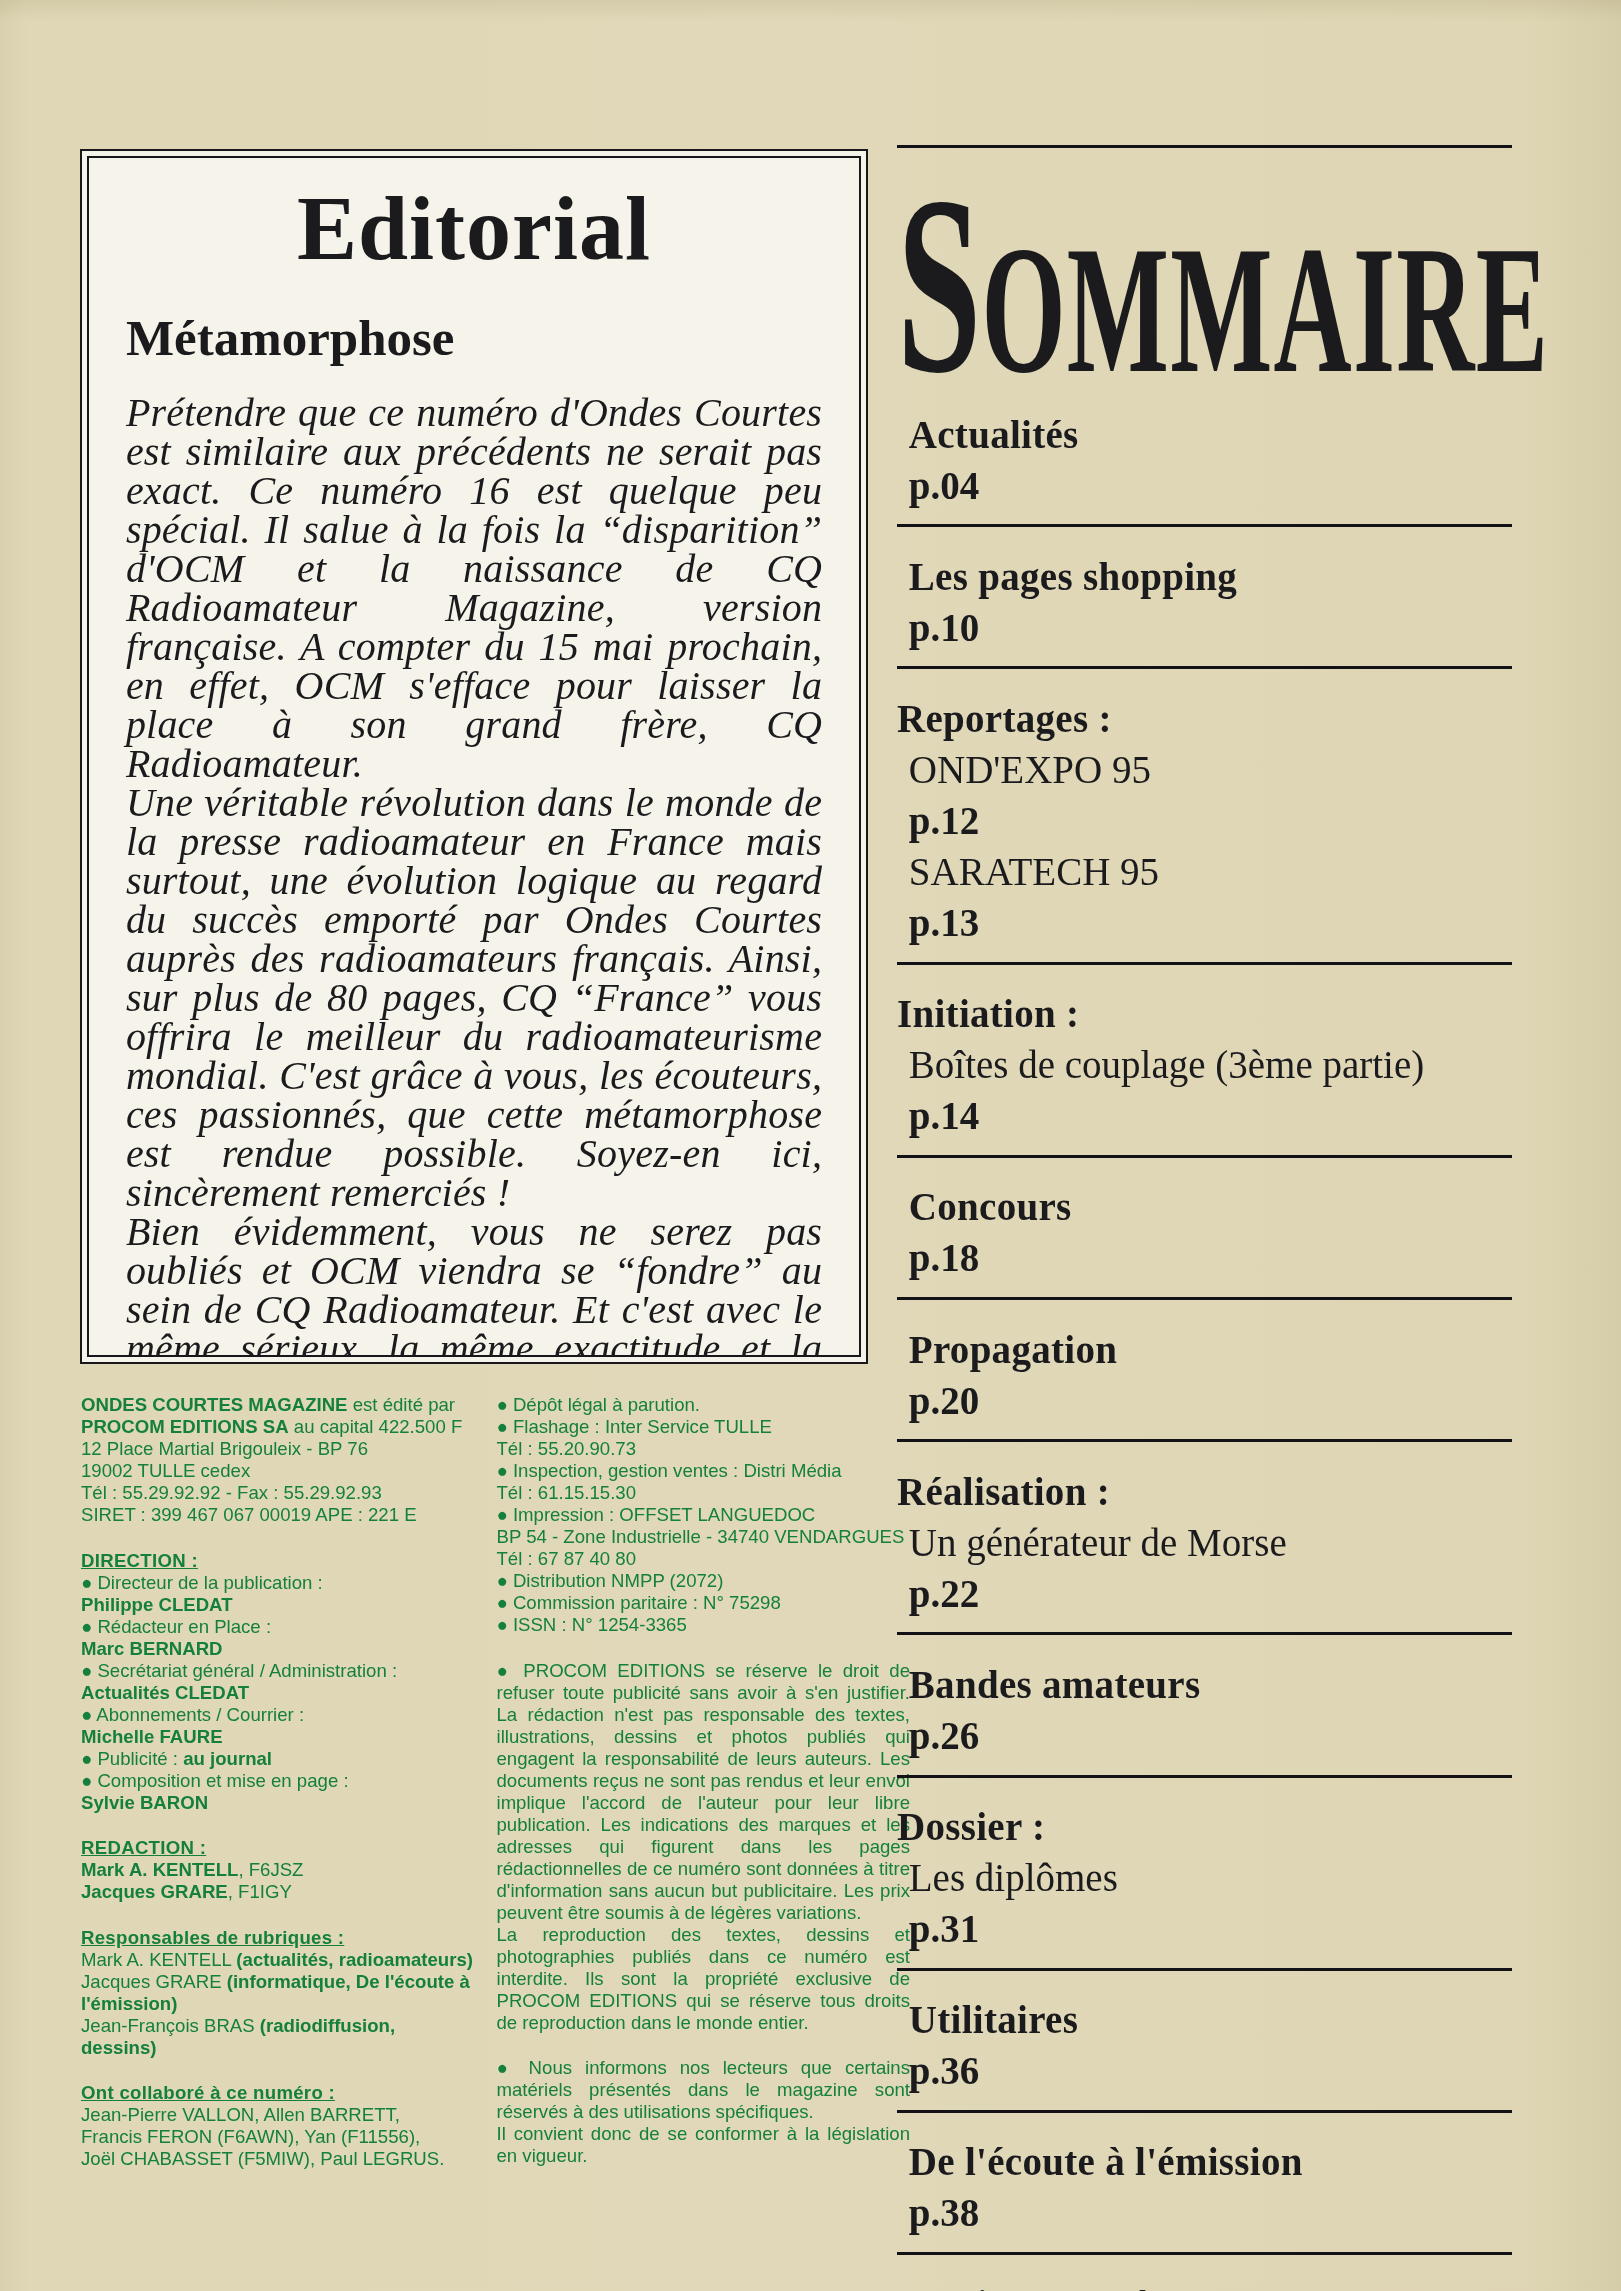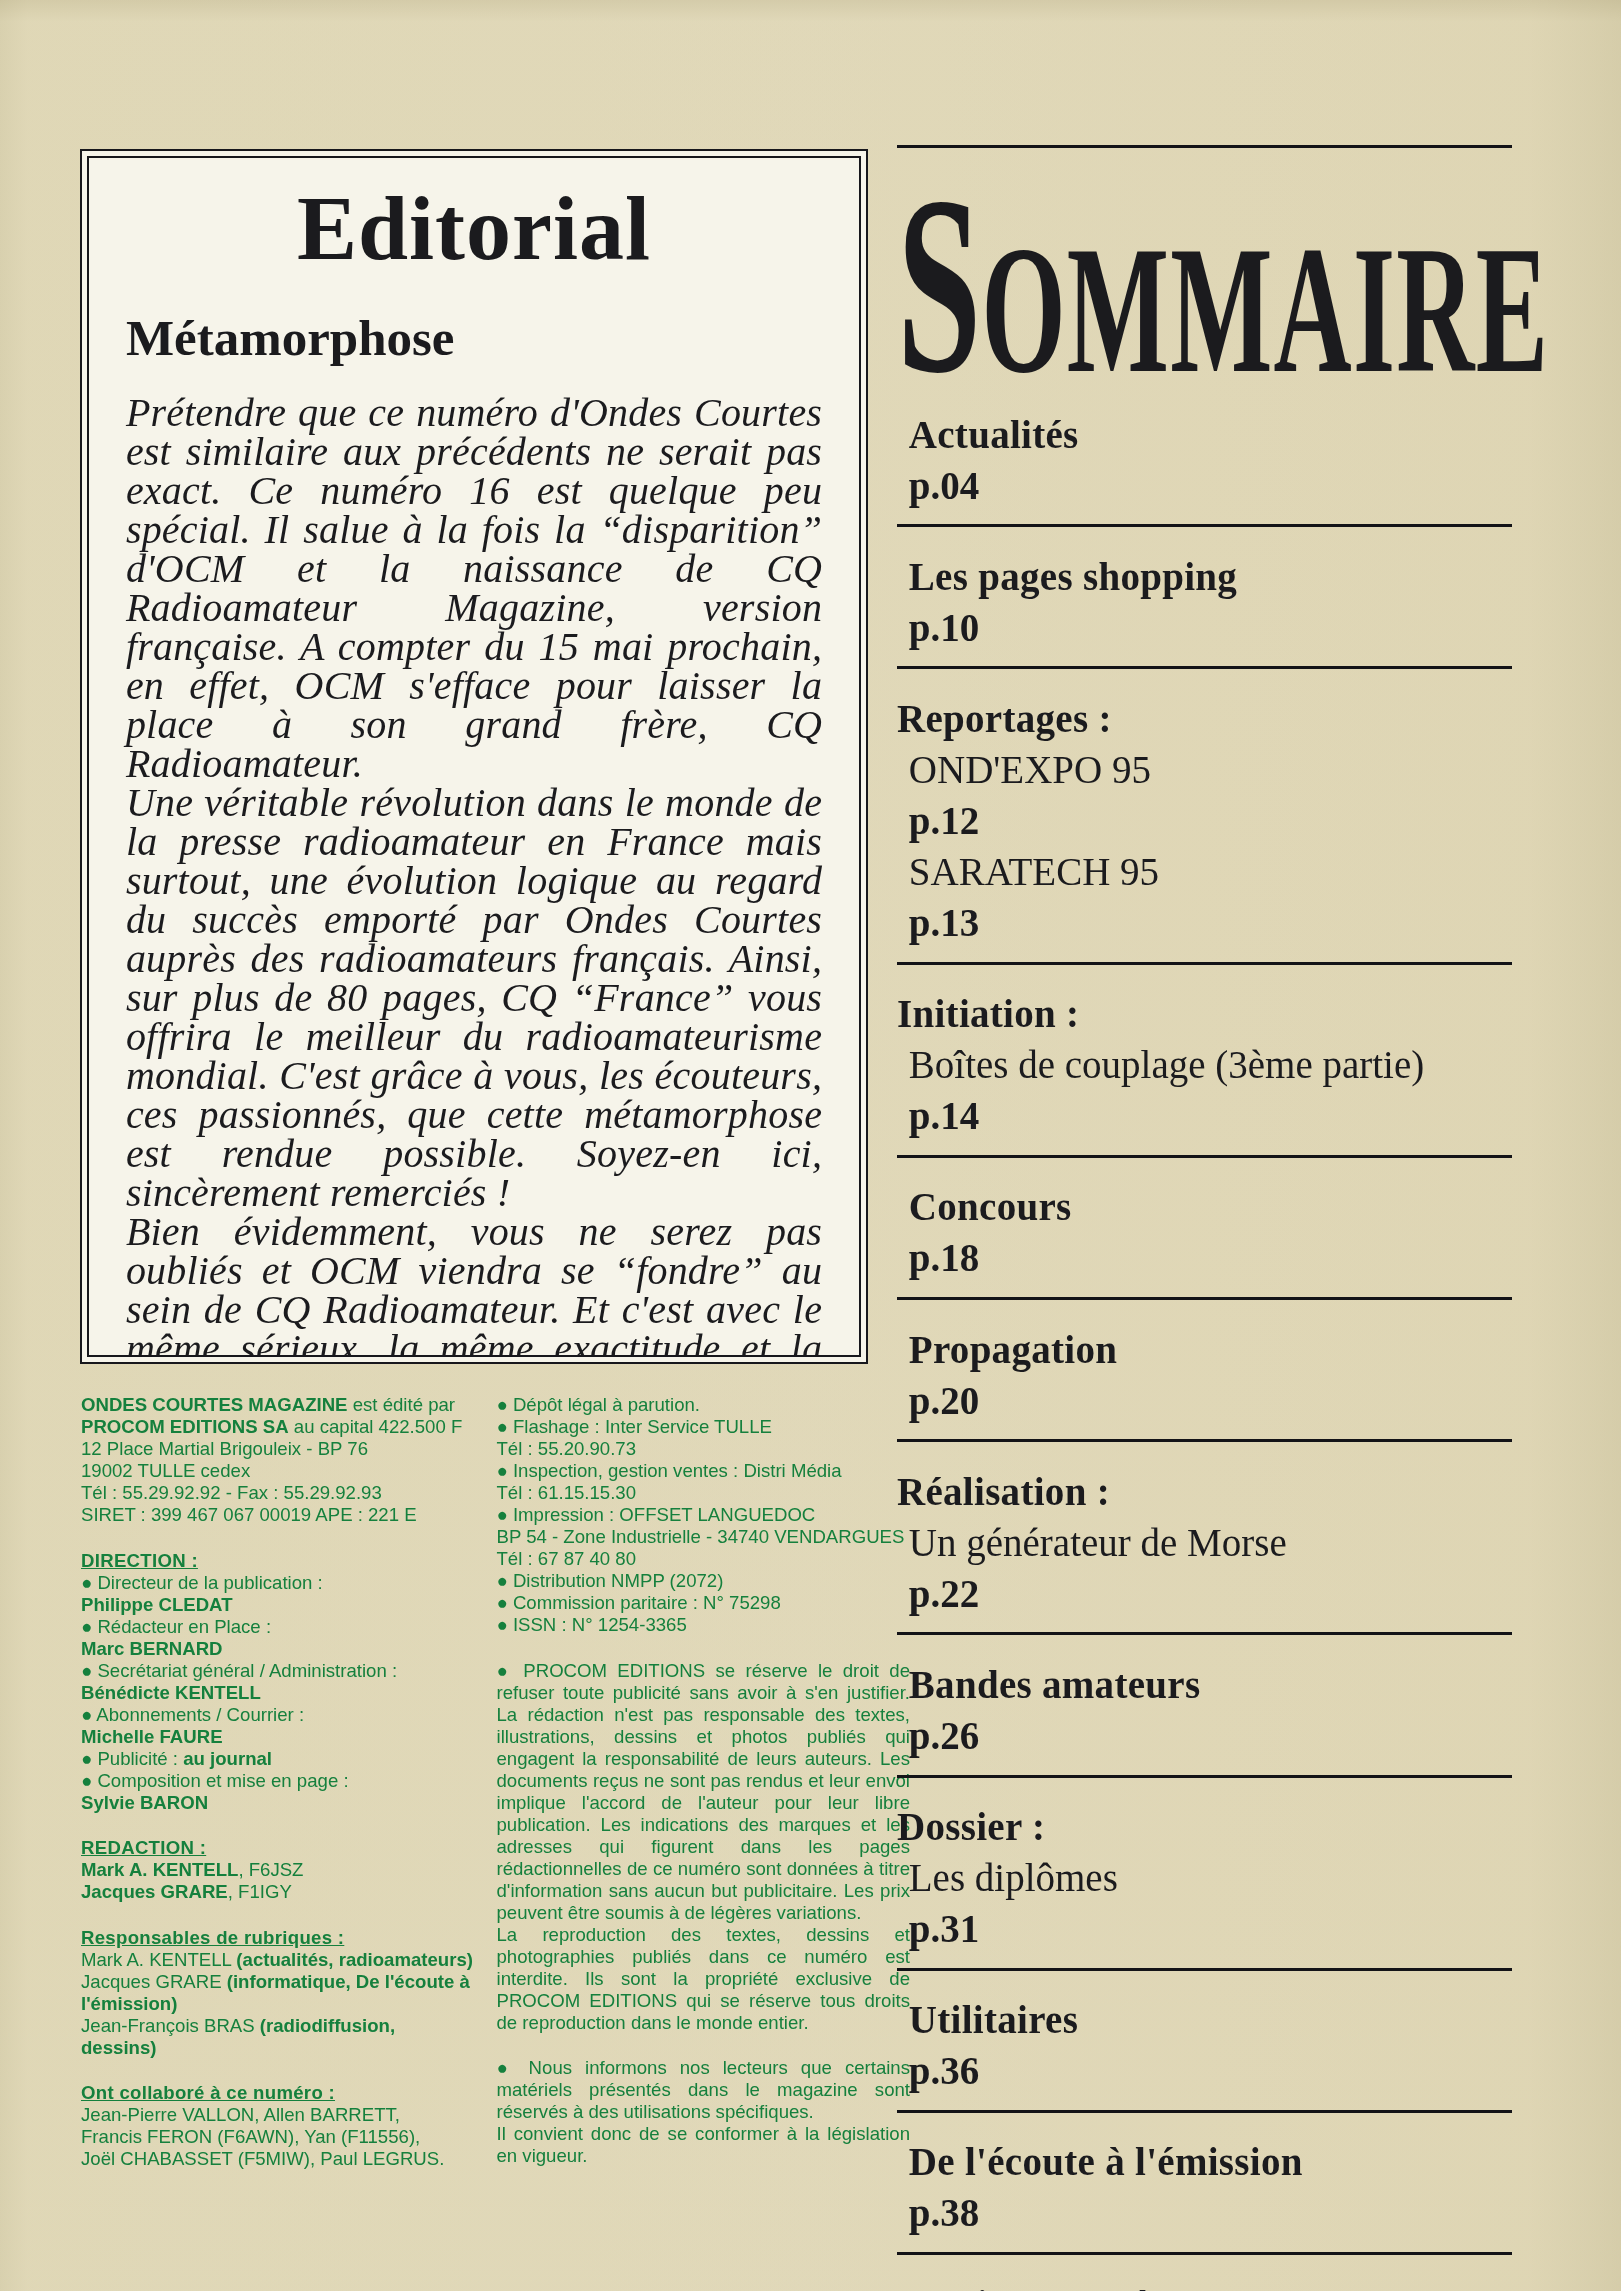--- a/index.html
+++ b/index.html
@@ -112,21 +112,21 @@
     <div class="mast-line"><span>Tél : 55.29.92.92 - Fax : 55.29.92.93</span></div>
     <div class="mast-line"><span>SIRET : 399 467 067 00019  APE : 221 E</span></div>
 
     <div class="mast-gap"></div>
     <div class="mast-heading">DIRECTION :</div>
     <div class="mast-line">● Directeur de la publication :</div>
     <div class="mast-line"><b>Philippe CLEDAT</b></div>
     <div class="mast-line">● Rédacteur en Place :</div>
     <div class="mast-line"><b>Marc BERNARD</b></div>
     <div class="mast-line">● Secrétariat général / Administration :</div>
-    <div class="mast-line"><b>Bénédicte KENTELL</b></div>
+    <div class="mast-line"><b>Actualités CLEDAT</b></div>
     <div class="mast-line">● Abonnements / Courrier :</div>
     <div class="mast-line"><b>Michelle FAURE</b></div>
     <div class="mast-line"><span>● Publicité : </span><b>au journal</b></div>
     <div class="mast-line">● Composition et mise en page :</div>
     <div class="mast-line"><b>Sylvie BARON</b></div>
 
     <div class="mast-gap"></div>
     <div class="mast-heading">REDACTION :</div>
     <div class="mast-line"><b>Mark A. KENTELL</b><span>, F6JSZ</span></div>
     <div class="mast-line"><b>Jacques GRARE</b><span>, F1IGY</span></div>

